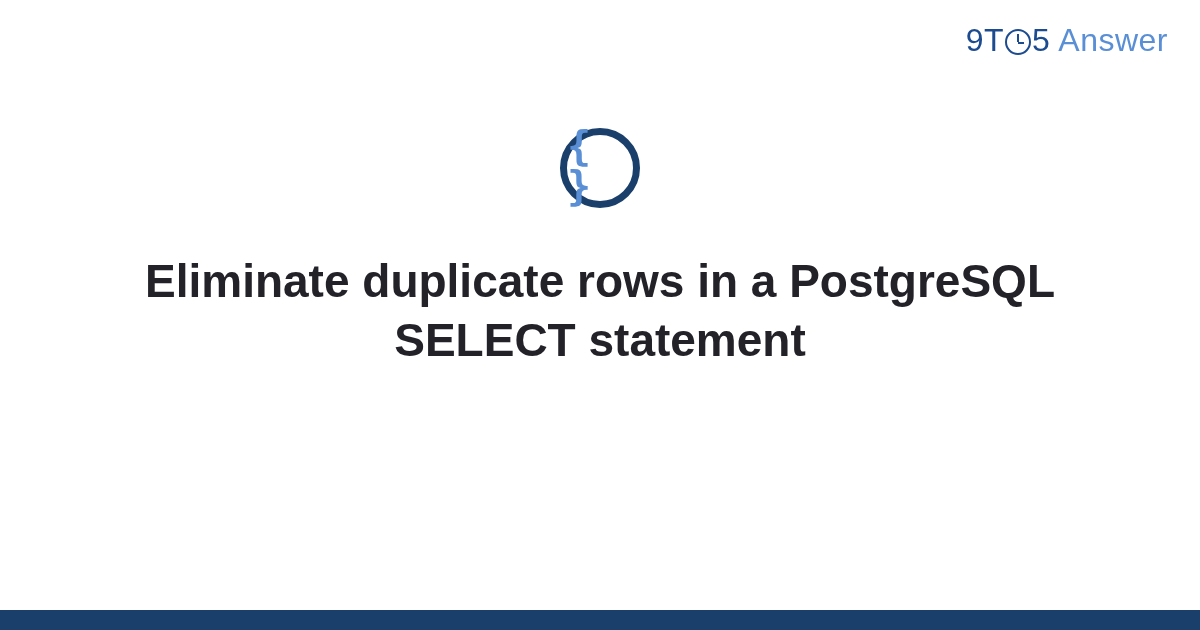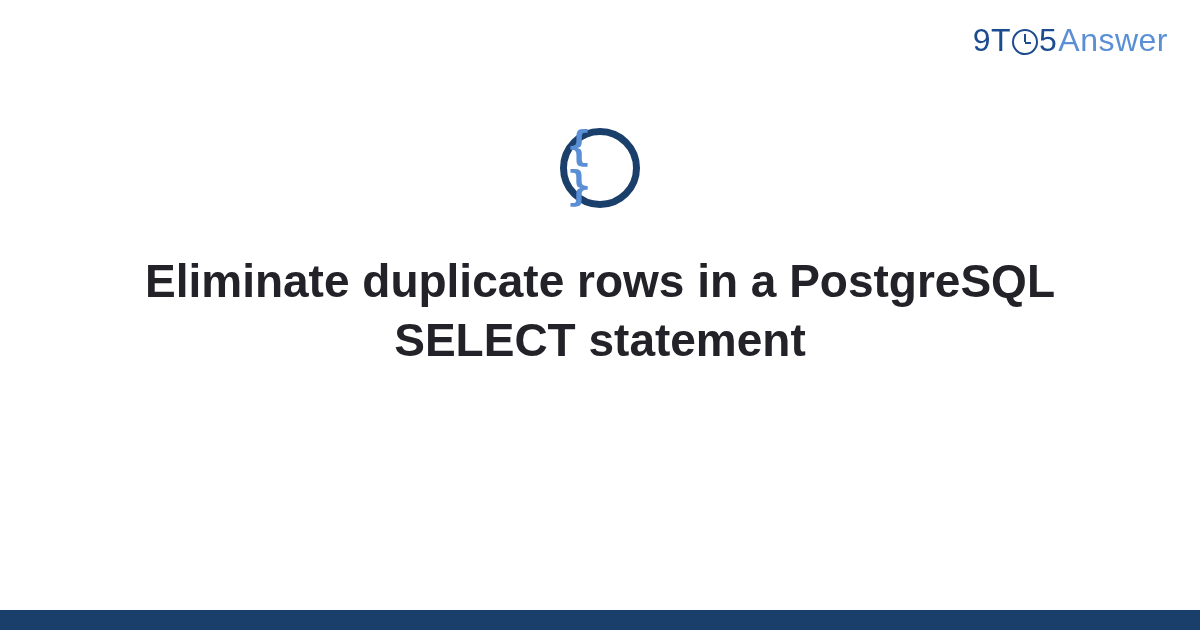--- a/index.html
+++ b/index.html
@@ -65,21 +65,21 @@
     top: 11px;
     left: 50%;
   }
   .logo .five {
     color: #1d4b8f;
     font-weight: 500;
   }
   .logo .answer {
     color: #5a8fd6;
     font-weight: 400;
-    margin-left: 1px;
+    margin-left: 8px;
   }
   .center-icon {
     position: absolute;
     top: 128px;
     left: 50%;
     transform: translateX(-50%);
     width: 80px;
     height: 80px;
     border: 7px solid #1a3f6b;
     border-radius: 50%;

